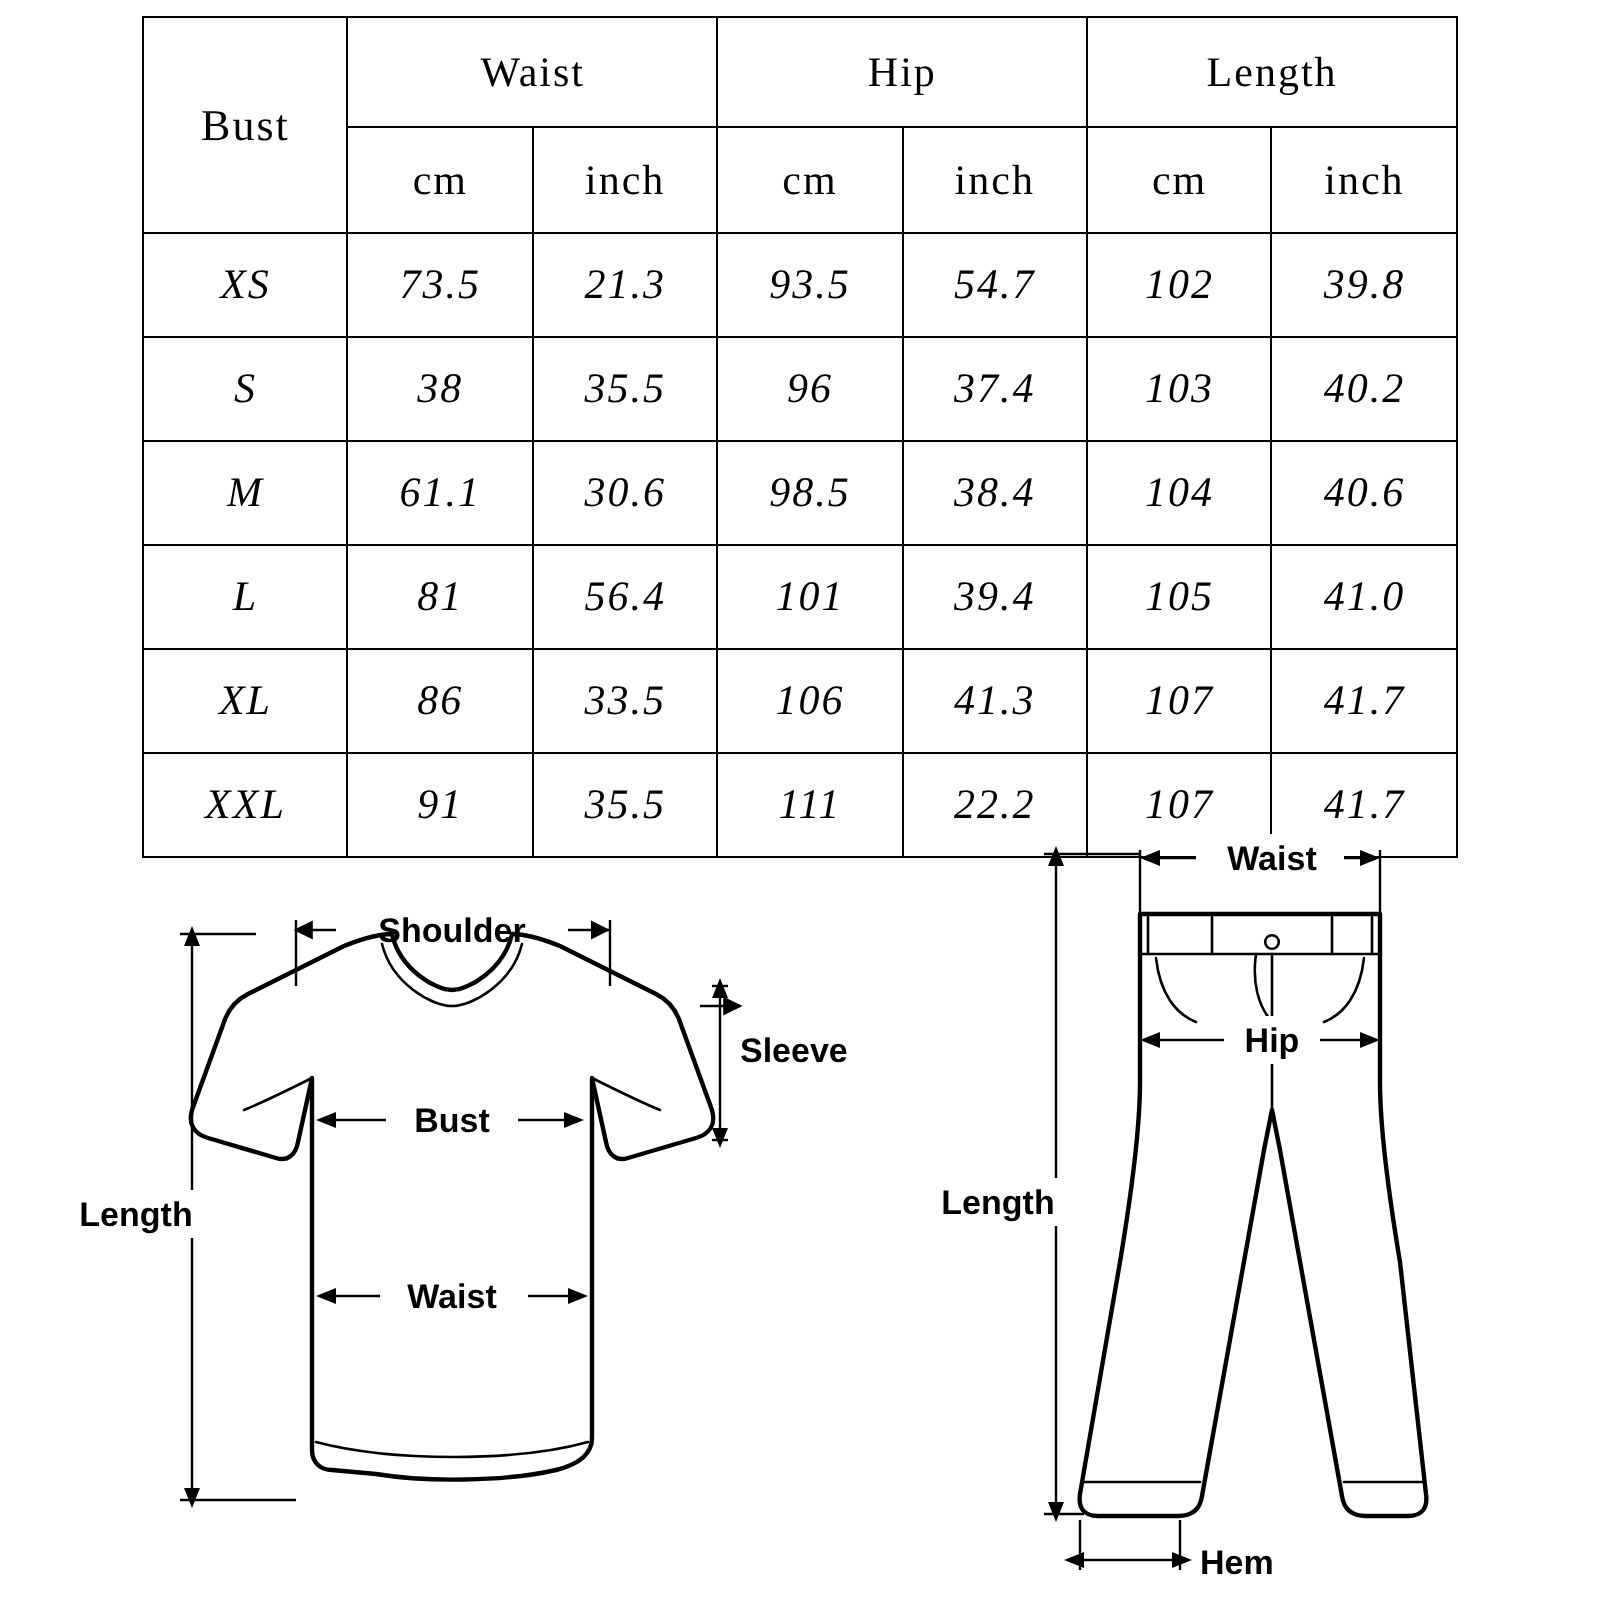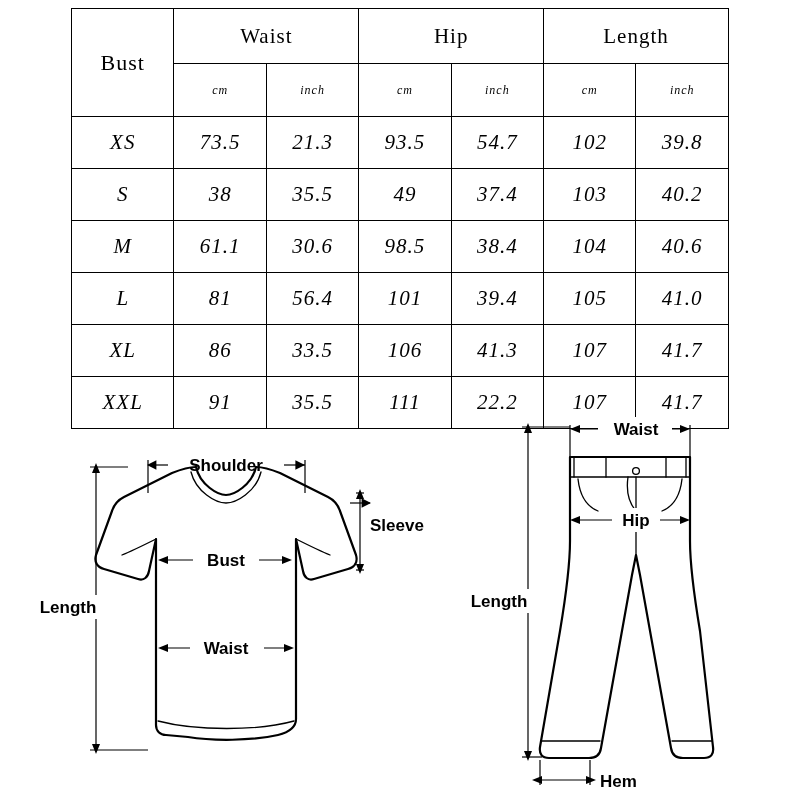--- a/index.html
+++ b/index.html
@@ -35,22 +35,21 @@
     font-weight: normal;
     font-family: "Liberation Serif", serif;
     letter-spacing: 1px;
   }
   .hdr-group {
     height: 52px;
     font-size: 21px;
   }
   .hdr-unit {
     height: 50px;
-    font-size: 12px;
-    font-style: italic;
+    font-size: 21px;
   }
   .size-cell-main {
     font-size: 22px;
   }
   .body-row td {
     height: 49px;
     font-size: 21px;
     font-style: italic;
   }
   .col-size { width: 102px; }
@@ -130,21 +129,21 @@
         <td>21.3</td>
         <td>93.5</td>
         <td>54.7</td>
         <td>102</td>
         <td>39.8</td>
       </tr>
       <tr class="body-row">
         <td>S</td>
         <td>38</td>
         <td>35.5</td>
-        <td>49</td>
+        <td>96</td>
         <td>37.4</td>
         <td>103</td>
         <td>40.2</td>
       </tr>
       <tr class="body-row">
         <td>M</td>
         <td>61.1</td>
         <td>30.6</td>
         <td>98.5</td>
         <td>38.4</td>

